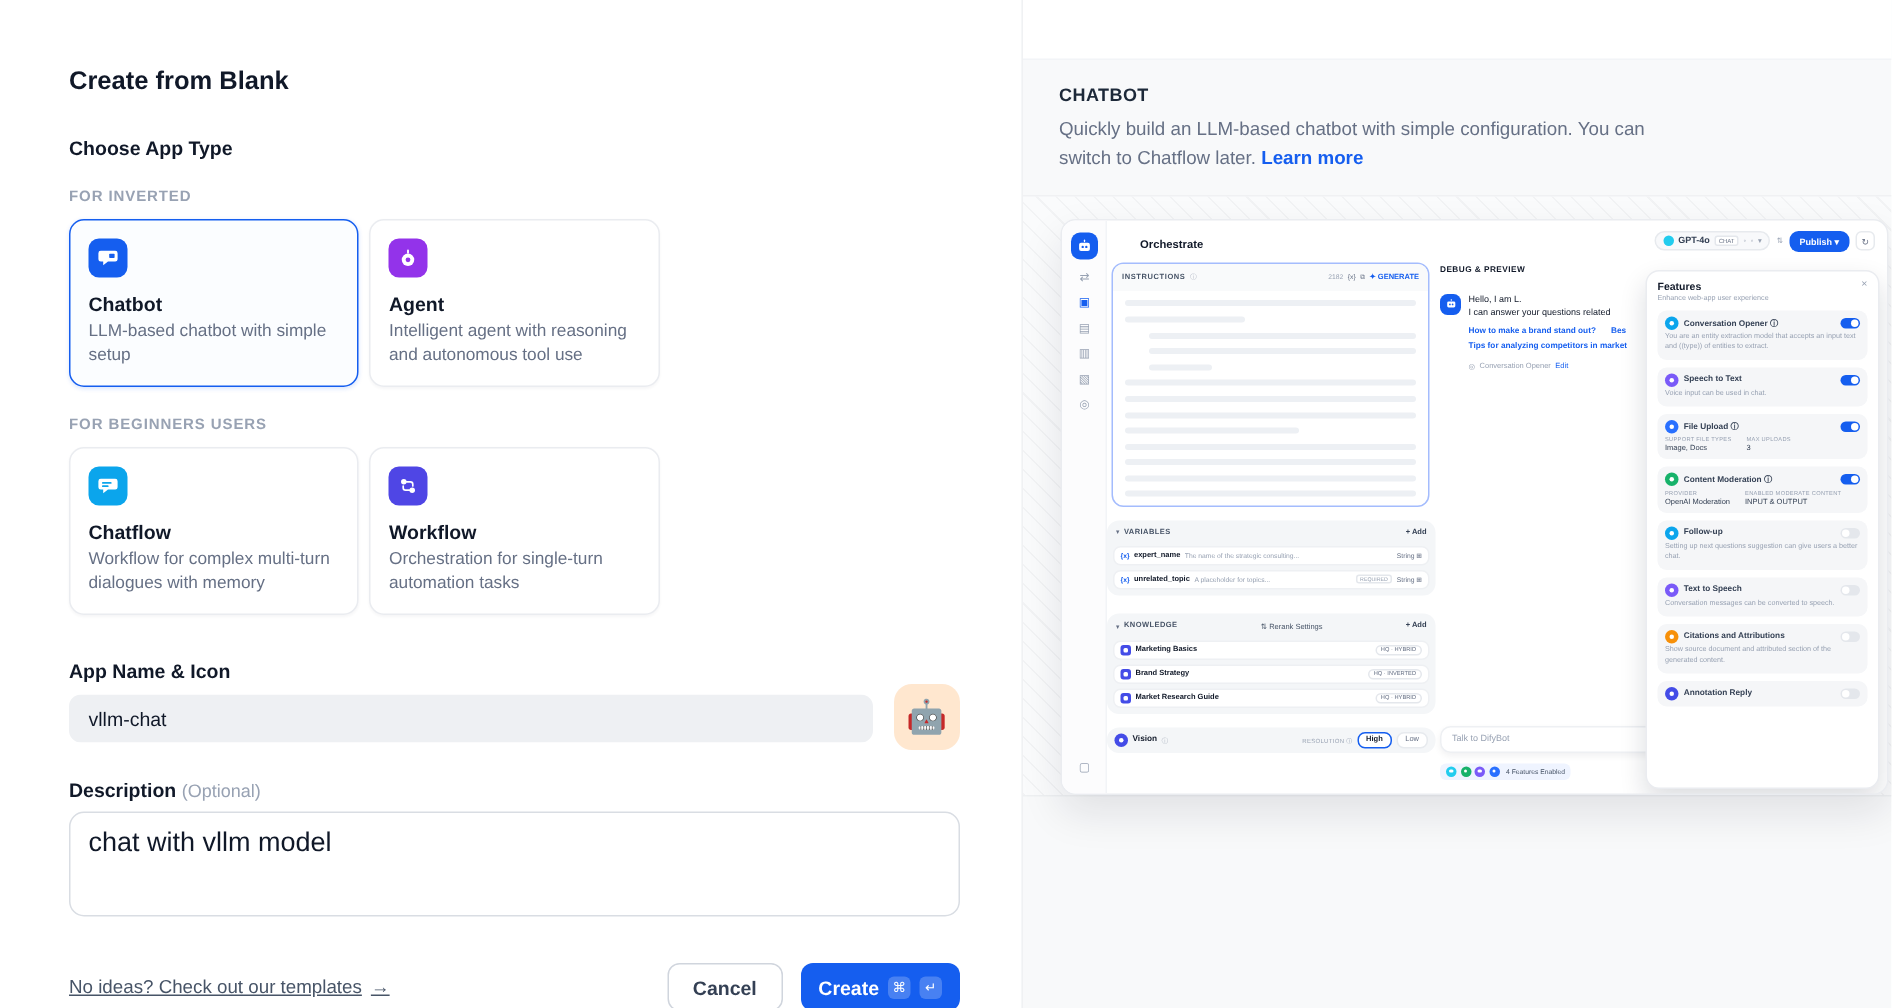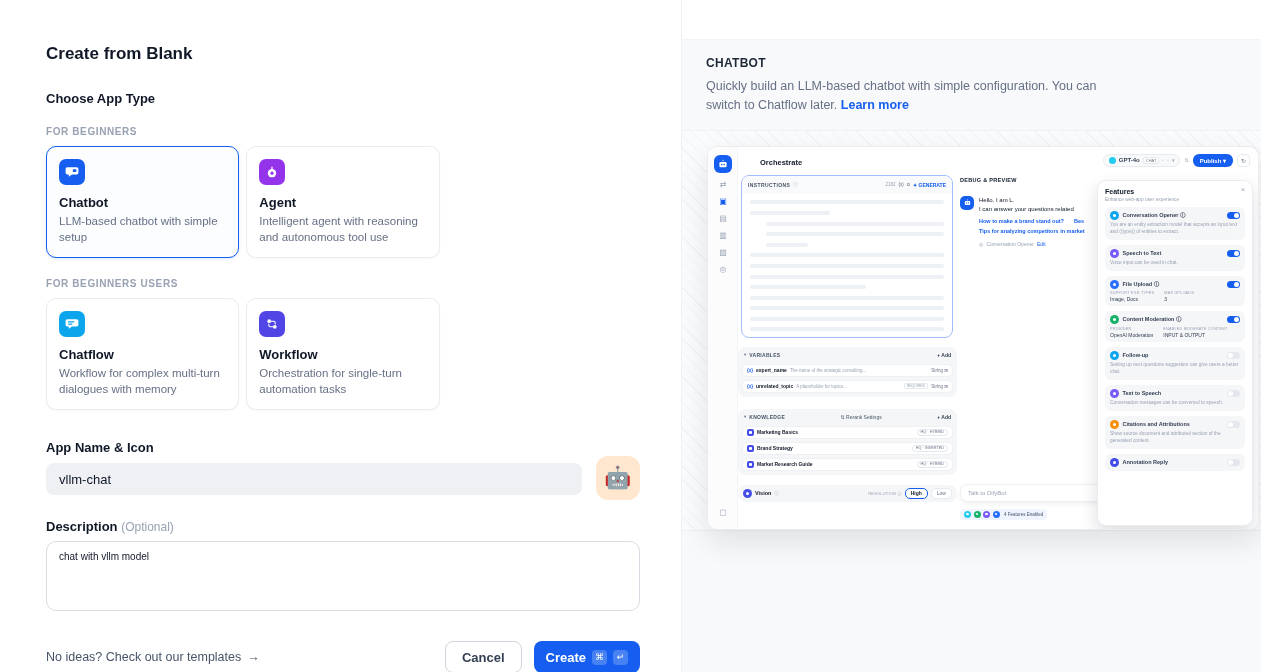--- a/index.html
+++ b/index.html
@@ -20,23 +20,23 @@
   .tc-label { font-size:13px; font-weight:bold; color:#101828; margin-top:10px; }
   .tc-desc { font-size:11.5px; color:#667085; margin-top:4px; line-height:1.35; }
 
   .form-row { display:flex; gap:14px; margin-top:30px; }
   .form-col { flex:1; }
   .f-label { font-size:13px; font-weight:bold; color:#101828; }
   .f-optional { font-size:12px; font-weight:normal; color:#98a2b3; }
   .name-input { width:100%; height:32px; margin-top:8px; background:#eef0f3; border:1px solid transparent; border-radius:8px; padding:0 12px; font-size:13px; color:#101828; font-family:"Liberation Sans",sans-serif; outline:none; }
   .icon-btn { width:44px; height:44px; border-radius:12px; background:#ffe7cf; align-self:flex-end; margin-bottom:-5px; display:flex; align-items:center; justify-content:center; font-size:22px; flex:none; }
   .desc-label { margin-top:24px; }
-  .desc-area { width:100%; height:70px; margin-top:7px; border:1px solid #d9dde3; border-radius:10px; padding:9px 12px; font-size:10px; color:#101828; font-family:"Liberation Sans",sans-serif; resize:none; outline:none; }
+  .desc-area { width:100%; height:70px; margin-top:7px; border:1px solid #d9dde3; border-radius:10px; padding:9px 12px; font-size:18px; color:#101828; font-family:"Liberation Sans",sans-serif; resize:none; outline:none; }
   .m-footer { display:flex; align-items:center; justify-content:space-between; margin-top:26px; }
-  .tpl-link { font-size:12.5px; color:#475467; display:flex; gap:6px; }
+  .tpl-link { font-size:12.5px; color:#475467; display:flex; gap:6px;text-decoration:underline; }
   .btn-row { display:flex; gap:12px; }
   .btn-cancel { height:32px; padding:0 16px; border:1px solid #d0d5dd; border-radius:8px; background:#fff; font-size:13px; font-weight:bold; color:#344054; display:flex; align-items:center; }
   .btn-create { height:32px; padding:0 12px; border-radius:8px; background:#155eef; font-size:13px; font-weight:bold; color:#fff; display:flex; align-items:center; gap:6px; }
   .keycap { width:15px; height:15px; border-radius:4px; background:rgba(255,255,255,.22); font-size:9px; display:flex; align-items:center; justify-content:center; font-weight:normal; }
 
   
   .panel-right { flex:1; height:672px; background:#f8f9fa; border-left:1px solid #f0f1f3; }
   .pr-topbar { height:40px; background:#fff; border-bottom:1px solid #f2f4f7; }
   .pr-head { padding:16px 24px 14px 24px; }
   .pr-heading { font-size:12px; font-weight:bold; letter-spacing:.3px; color:#1d2939; }
@@ -138,21 +138,21 @@
   .flabel { font-size:3.8px; color:#98a2b3; letter-spacing:.2px; }
   .fvalue { font-size:5px; color:#344054; margin-top:1px; }
 </style>
 </head>
 <body>
 
 <div class="modal-left" data-interactable="false">
   <div class="m-title" data-interactable="false">Create from Blank</div>
   <div class="m-choose" data-interactable="false">Choose App Type</div>
 
-  <div class="m-group-label" data-interactable="false">FOR BEGINNERS</div>
+  <div class="m-group-label" data-interactable="false">FOR INVERTED</div>
   <div class="card-grid" data-interactable="false">
     <div class="type-card selected" data-interactable="true">
       <div class="tc-icon" data-interactable="false" style="background: rgb(21, 94, 239);">
         <svg viewBox="0 0 20 20">
             <path fill="#fff" d="M4 4h12a2 2 0 0 1 2 2v5a2 2 0 0 1-2 2h-6l-4 3v-3H4a2 2 0 0 1-2-2V6a2 2 0 0 1 2-2z"></path>
             <rect x="11" y="6.5" width="4.5" height="3.5" rx="0.6" fill="#155eef"></rect>
           </svg>
       </div>
       <div class="tc-label" data-interactable="false">Chatbot</div>
       <div class="tc-desc" data-interactable="false">LLM-based chatbot with simple setup</div>

